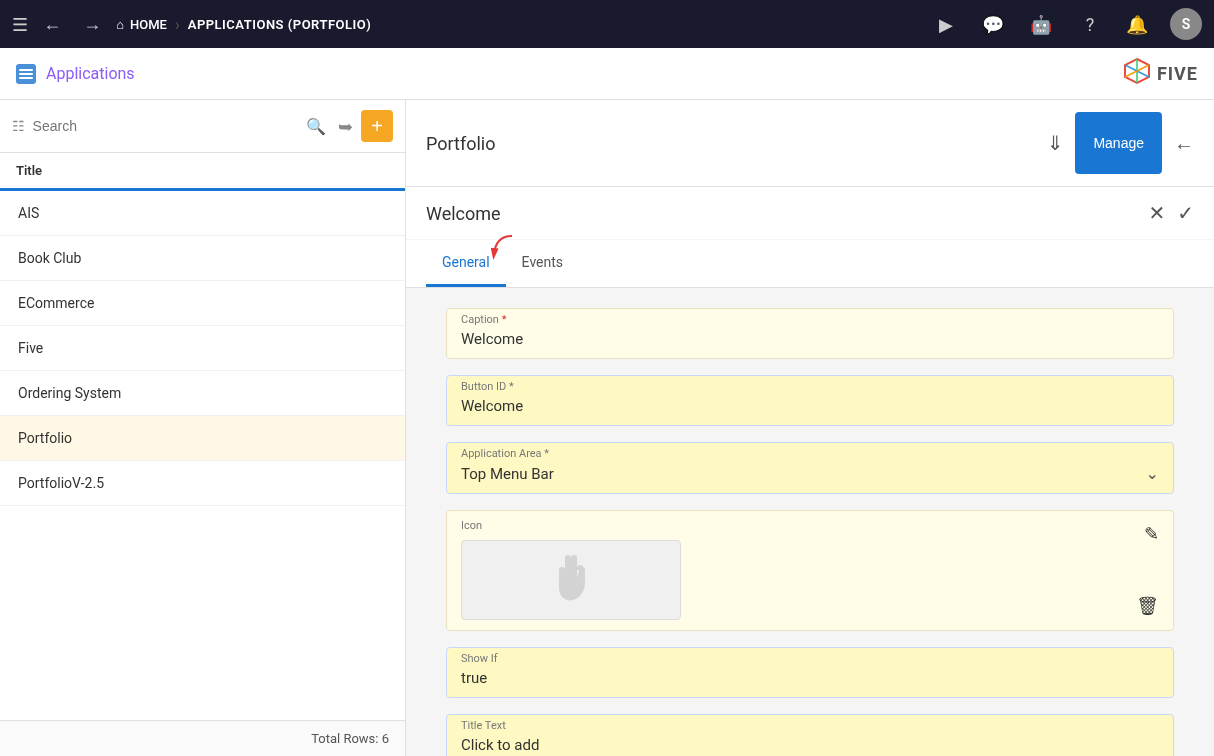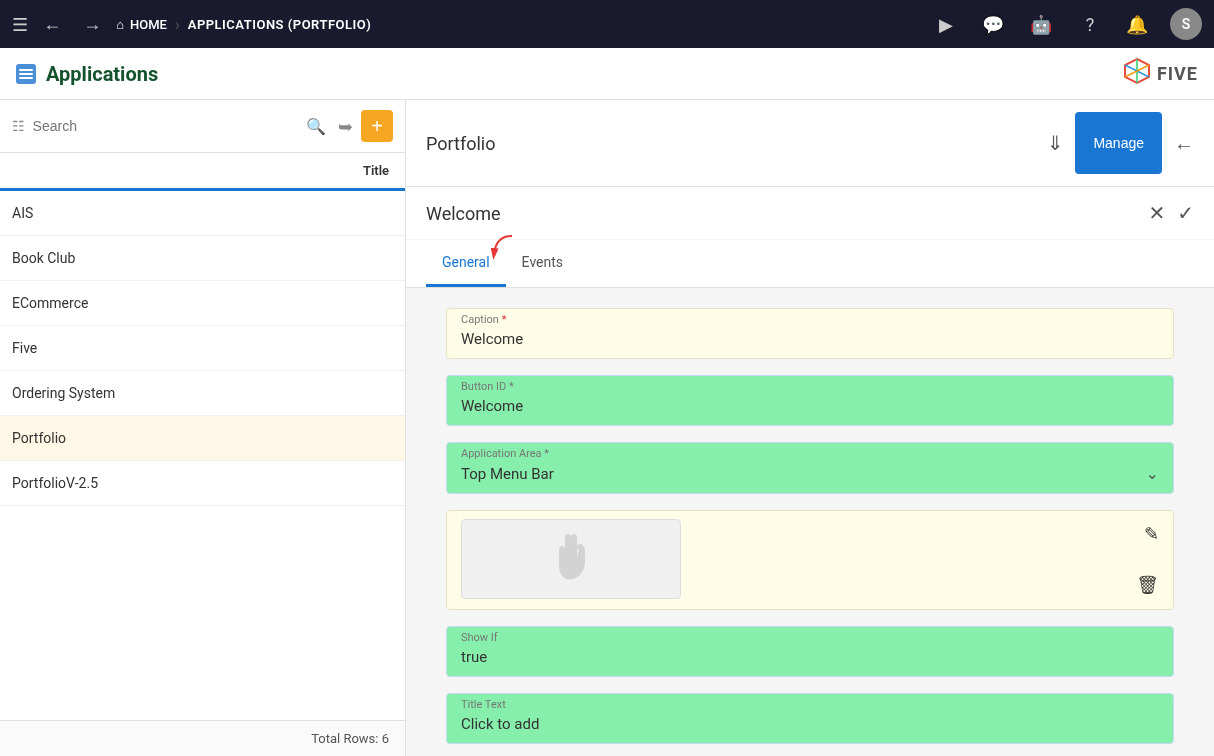--- a/index.html
+++ b/index.html
@@ -29,21 +29,21 @@
       background: #fff;
       height: 52px;
       display: flex;
       align-items: center;
       justify-content: space-between;
       padding: 0 16px;
       border-bottom: 1px solid #e0e0e0;
     }
     .app-header-left { display: flex; align-items: center; gap: 10px; }
     .app-sidebar-toggle { width: 20px; height: 20px; background: #4a90d9; border-radius: 3px; display: flex; align-items: center; justify-content: center; }
-    .app-title { font-size: 20px; font-weight: 700; color: #14532d; }
+    .app-title { font-size: 16px; font-weight: 400; color: #8b5cf6; }
     .five-logo { display: flex; align-items: center; gap: 6px; }
     .five-logo-text { font-size: 18px; font-weight: 700; color: #555; letter-spacing: 1px; }
 
     
     .main-layout { display: flex; height: calc(756px - 100px); }
 
     
     .sidebar {
       width: 406px;
       background: #fff;
@@ -77,25 +77,24 @@
       display: flex;
       align-items: center;
       justify-content: center;
     }
     .sidebar-table-header {
       padding: 10px 16px;
       font-size: 13px;
       font-weight: 600;
       color: #333;
       border-bottom: 3px solid #1976d2;
-      text-align: right;
     }
     .sidebar-list { flex: 1; overflow-y: auto; }
     .sidebar-item {
-      padding: 14px 12px;
+      padding: 14px 18px;
       border-bottom: 1px solid #f0f0f0;
       cursor: pointer;
       font-size: 14px;
       color: #333;
     }
     .sidebar-item.active { background: #fff8e6; }
     .sidebar-footer {
       padding: 10px 16px;
       border-top: 1px solid #e0e0e0;
       background: #fafafa;
@@ -184,21 +183,21 @@
       margin-bottom: 16px;
     }
     .field-wrapper {
       background: #fffde7;
       border: 1px solid #e8e0c0;
       border-radius: 4px;
       padding: 4px 14px 10px;
       position: relative;
     }
     .field-wrapper.blue-bg {
-      background: #86efac;
+      background: #fef9c3;
       border: 1px solid #c5d8f6;
     }
     .field-label {
       font-size: 11px;
       color: #777;
       margin-bottom: 4px;
       display: block;
     }
     .field-label .required { color: #d32f2f; }
     .field-value {
@@ -391,20 +390,21 @@
           <div class="field-select-wrapper">
             <span class="field-value">Top Menu Bar</span>
             <span class="field-select-arrow">⌄</span>
           </div>
         </div>
       </div>
 
       <div class="form-field">
         <div class="icon-field-wrapper">
           <div class="icon-preview-area">
+            <span class="icon-field-label">Icon</span>
             <div class="icon-preview">
 
               <svg class="hand-icon-svg" viewBox="0 0 60 60" fill="#aaa">
                 <path d="M30 8 C30 6 31 5 33 5 C35 5 36 6 36 8 L36 28 L38 20 C38 18 39 17 41 17 C43 17 44 18 44 20 L44 30 L44 32 C44 40 40 48 32 50 C24 52 18 46 18 38 L18 20 C18 18 19 17 21 17 C23 17 24 18 24 20 L24 28 L24 8 C24 6 25 5 27 5 C29 5 30 6 30 8 Z"></path>
                 <path d="M24 20 L24 14 C24 12 25 11 27 11 C29 11 30 12 30 14 L30 20"></path>
                 <path d="M30 20 L30 12 C30 10 31 9 33 9 C35 9 36 10 36 12 L36 20"></path>
                 <path d="M36 20 L36 18 C36 16 37 15 39 15 C41 15 42 16 42 18 L42 20"></path>
               </svg>
             </div>
           </div>

